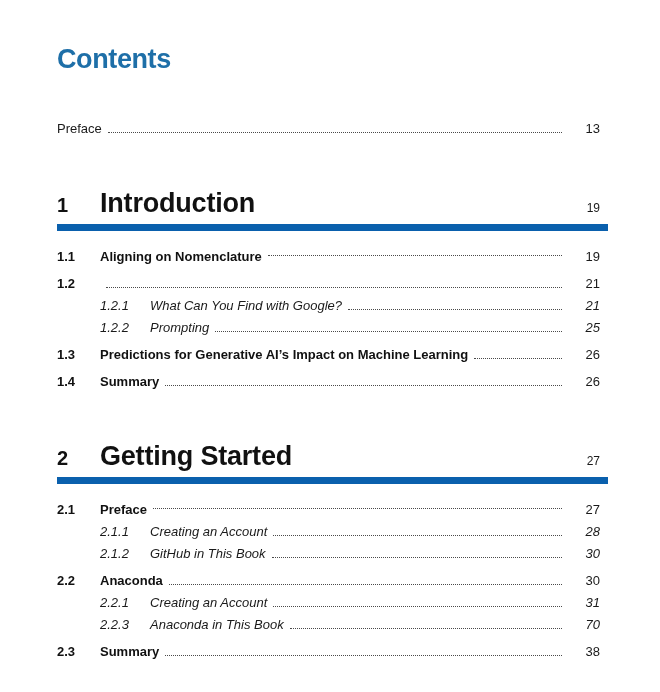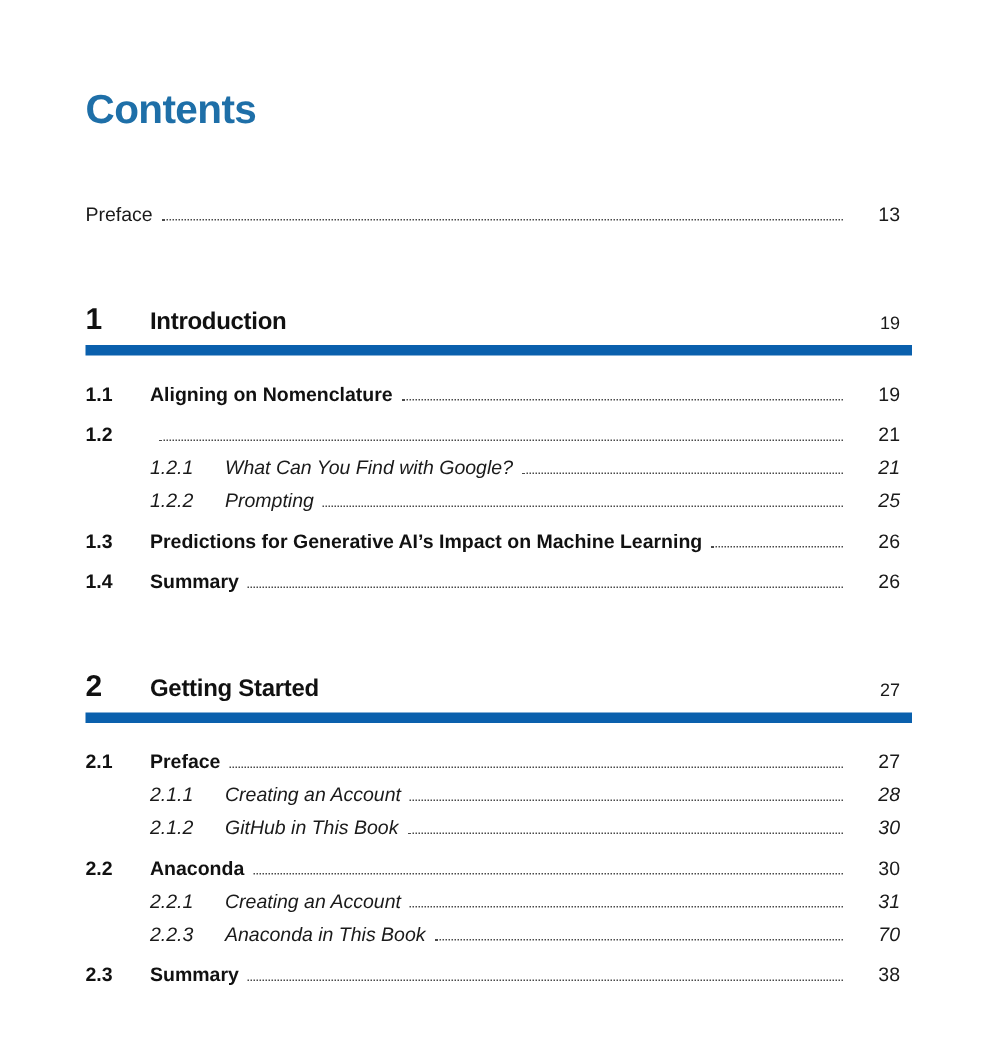--- a/index.html
+++ b/index.html
@@ -7,21 +7,21 @@
   body {
     background: #ffffff;
     font-family: "Liberation Sans", sans-serif;
     color: #1a1a1a;
     -webkit-font-smoothing: antialiased;
   }
   .page {
     position: relative;
     width: 660px;
     height: 692px;
-    padding: 58px 52px 0 57px;
+    padding: 44px 52px 0 57px;
     overflow: hidden;
     background: #ffffff;
   }
   .page-title {
     font-size: 27px;
     font-weight: bold;
     letter-spacing: -0.4px;
     line-height: 30px;
     color: var(--accent, #1e6fa8);
   }
@@ -58,21 +58,21 @@
   .ch-head { display: flex; align-items: baseline; }
   .ch-num {
     flex: 0 0 43px;
     font-size: 20px;
     font-weight: bold;
     letter-spacing: -0.2px;
     color: #111;
   }
   .ch-title {
     flex: 1 1 auto;
-    font-size: 16px;
+    font-size: 27px;
     font-weight: bold;
     letter-spacing: -0.2px;
     color: #111;
     white-space: nowrap;
   }
   .ch-pg {
     flex: 0 0 36px;
     text-align: right;
     padding-right: 8px;
     font-size: 12px;
@@ -80,21 +80,21 @@
     color: #1a1a1a;
   }
   .ch-rule {
     height: 7px;
     background: var(--rule, #0a60ad);
     margin-top: 5px;
   }
   .rows { margin-top: 18px; }
   .rows .row.lvl1 { margin-top: 12px; }
   .rows .row.lvl2 { margin-top: 7px; font-style: italic; }
-  .rows .row:first-child { margin-top: 12px; }
+  .rows .row:first-child { margin-top: 12px; align-items: center; }
 </style>
 </head>
 <body>
 
 <div class="page">
   <h1 class="page-title">Contents</h1>
 
   <div class="front-rows" id="front-rows">
   <div class="row front-row">
     <span class="label">Preface</span>

